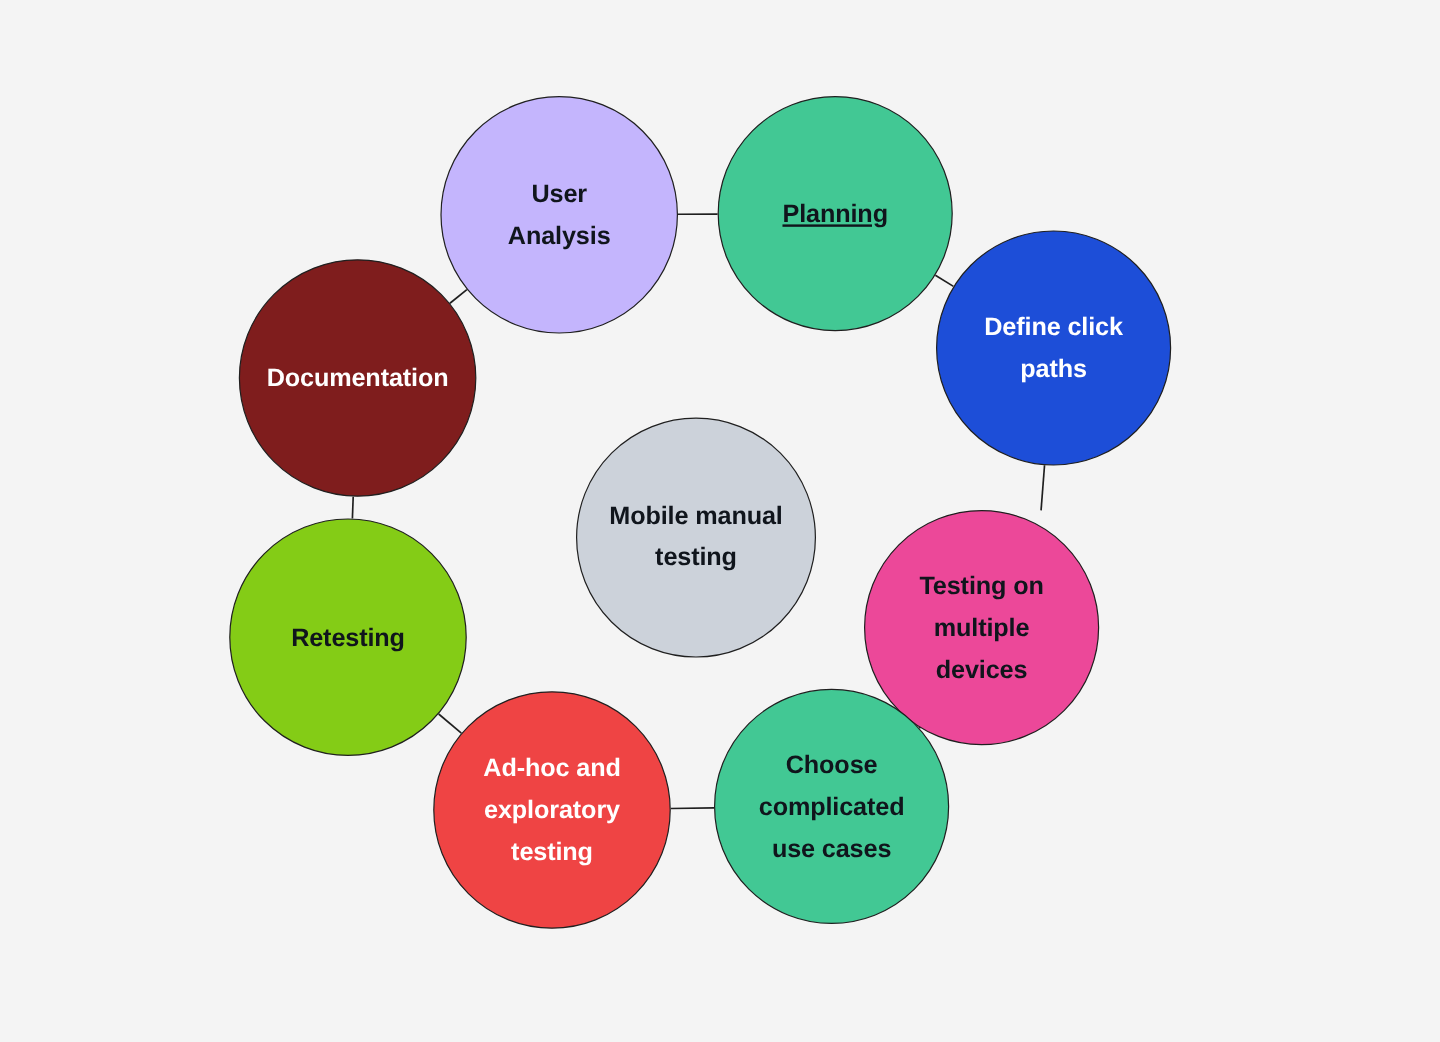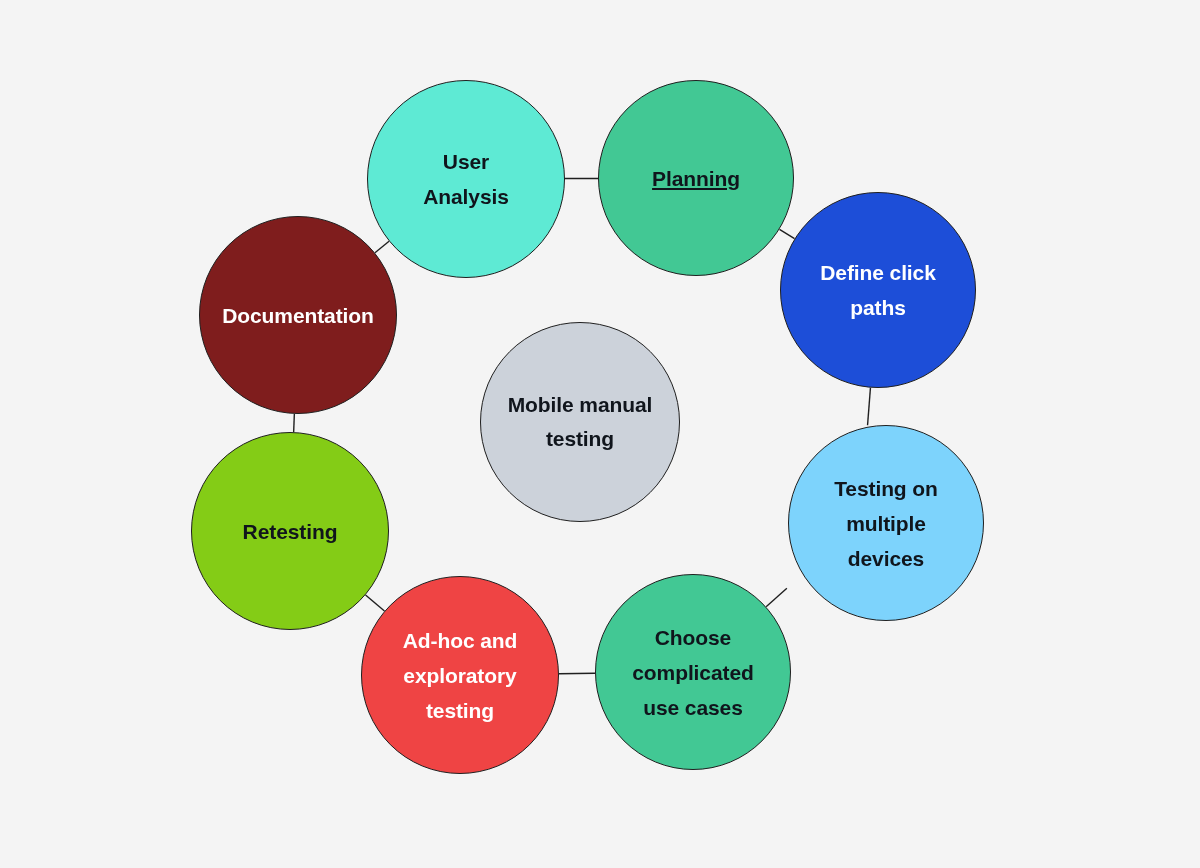--- a/index.html
+++ b/index.html
@@ -61,50 +61,50 @@
       <line x1="564.999064285478" y1="178.56956928571532" x2="598.0009262628602" y2="178.4260829292919" stroke="#1f1f1f" stroke-width="1.4"></line>
       <line x1="779.4625150370453" y1="229.3615477151048" x2="794.5374849629547" y2="238.6384522848952" stroke="#1f1f1f" stroke-width="1.4"></line>
       <line x1="870.4516754686884" y1="387.7088675441999" x2="867.5483245313116" y2="425.2911324558001" stroke="#1f1f1f" stroke-width="1.4"></line>
       <line x1="786.8748060459561" y1="588.2434365218714" x2="766.1251939540439" y2="606.7565634781286" stroke="#1f1f1f" stroke-width="1.4"></line>
       <line x1="595.0081221826894" y1="673.2616979976477" x2="558.9917949378954" y2="673.7254275329884" stroke="#1f1f1f" stroke-width="1.4"></line>
       <line x1="384.4584784615255" y1="611.011887637998" x2="365.5415215384745" y2="594.988112362002" stroke="#1f1f1f" stroke-width="1.4"></line>
       <line x1="293.66415439047813" y1="432.06783145709005" x2="294.33584560952187" y2="413.93216854290995" stroke="#1f1f1f" stroke-width="1.4"></line>
       <line x1="374.94724220004105" y1="252.7093753618715" x2="389.05275779995895" y2="241.2906246381285" stroke="#1f1f1f" stroke-width="1.4"></line>
     </svg>
   <div id="node-layer">
-      <div class="node" style="left: 367px; top: 80px; width: 198px; height: 198px; background: #5eead4; justify-content: center;">
+      <div class="node" style="left: 367px; top: 80px; width: 198px; height: 198px; background: #c4b5fd; justify-content: center;">
         <span class="node-label dark-text" style="color: rgb(16, 21, 28);">User
 Analysis</span>
       </div>
       <div class="node" style="left: 598px; top: 80px; width: 196px; height: 196px; background: rgb(66, 200, 148);">
         <span class="node-label dark-text" style="color: rgb(16, 21, 28); text-decoration: underline;">Planning</span>
       </div>
       <div class="node" style="left: 780px; top: 192px; width: 196px; height: 196px; background: #1d4ed8;">
         <span class="node-label light-text" style="color: rgb(255, 255, 255);">Define click
 paths</span>
       </div>
-      <div class="node" style="left: 788px; top: 425px; width: 196px; height: 196px; background: #7dd3fc;">
+      <div class="node" style="left: 720px; top: 425px; width: 196px; height: 196px; background: #ec4899;">
         <span class="node-label dark-text" style="color: rgb(16, 21, 28);">Testing on
 multiple
 devices</span>
       </div>
       <div class="node" style="left: 595px; top: 574px; width: 196px; height: 196px; background: rgb(66, 200, 148);">
         <span class="node-label dark-text" style="color: rgb(16, 21, 28);">Choose
 complicated
 use cases</span>
       </div>
       <div class="node" style="left: 361px; top: 576px; width: 198px; height: 198px; background: #ef4444;">
         <span class="node-label light-text" style="color: rgb(255, 255, 255);">Ad-hoc and
 exploratory
 testing</span>
       </div>
       <div class="node" style="left: 191px; top: 432px; width: 198px; height: 198px; background: #84cc16;">
         <span class="node-label dark-text" style="color: rgb(16, 21, 28);">Retesting</span>
       </div>
       <div class="node" style="left: 199px; top: 216px; width: 198px; height: 198px; background: #7f1d1d;">
         <span class="node-label light-text" style="color: rgb(255, 255, 255);">Documentation</span>
       </div>
-      <div class="node center" style="left: 480px; top: 322px; width: 200px; height: 200px; background: rgb(204, 210, 218);">
+      <div class="node center" style="left: 480px; top: 348px; width: 200px; height: 200px; background: rgb(204, 210, 218);">
         <span class="node-label dark-text" style="color: rgb(16, 21, 28);">Mobile manual
 testing</span>
       </div>
     </div>
 </div>
 
 </body></html>

